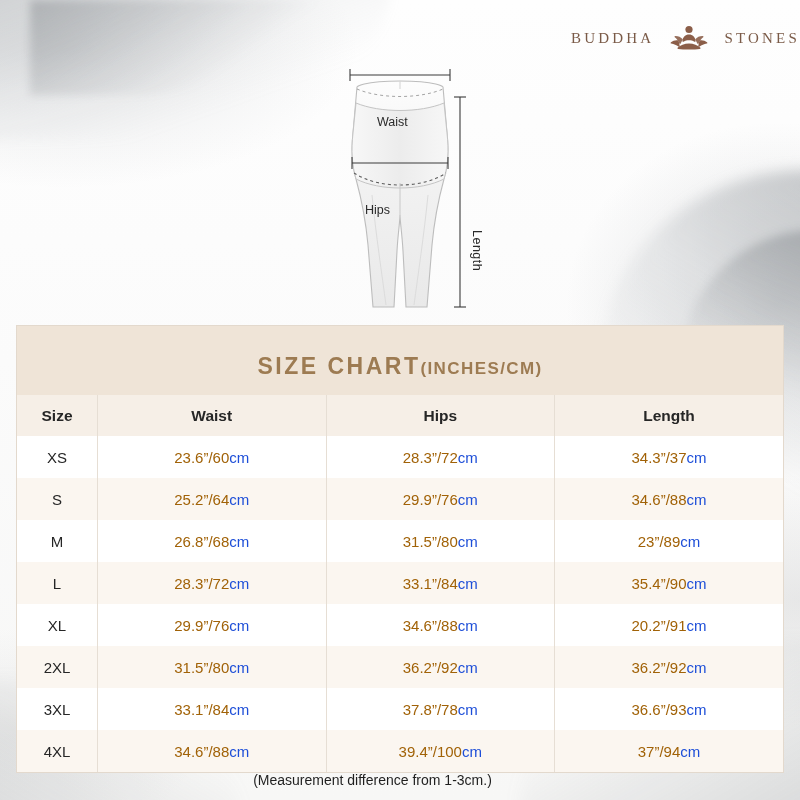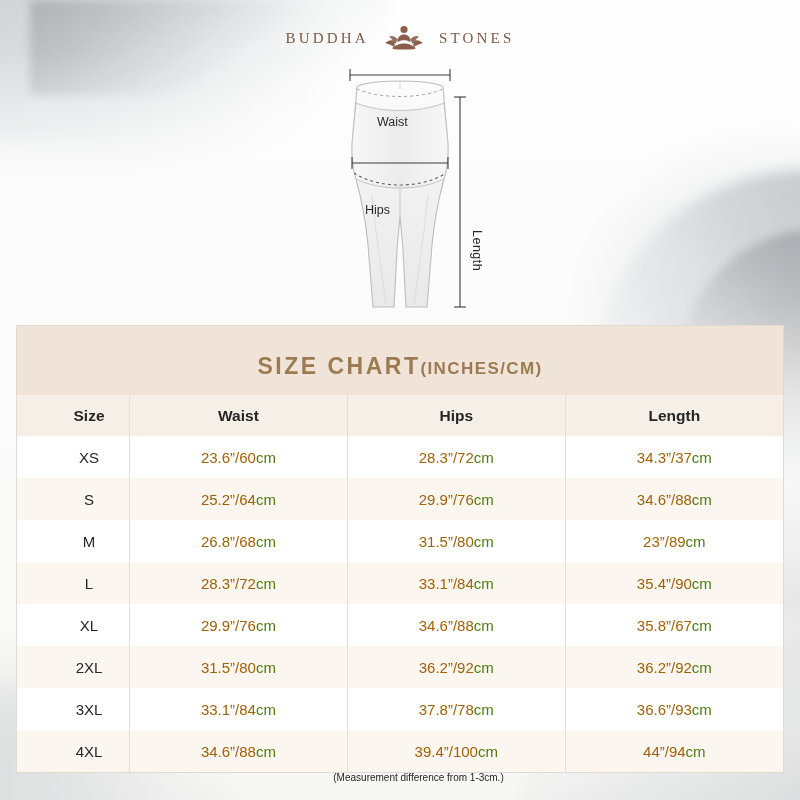--- a/index.html
+++ b/index.html
@@ -66,21 +66,21 @@
   }
 
   
   .brand {
     position: absolute;
     top: 18px;
     left: 0;
     width: 800px;
     display: flex;
     align-items: center;
-    justify-content: center;
+    justify-content: flex-end;
     gap: 12px;
     z-index: 5;
   }
   .brand-text {
     font-family: "Liberation Serif", serif;
     font-size: 15px;
     letter-spacing: 3.2px;
     color: #7a5a47;
     font-weight: 400;
   }
@@ -152,33 +152,32 @@
   }
   th:last-child, td:last-child { border-right: none; }
   thead th {
     background: #f6efe7;
     font-weight: bold;
     font-size: 15.5px;
     height: 41px;
   }
   tbody tr:nth-child(odd) { background: #ffffff; }
   tbody tr:nth-child(even) { background: #fbf6f0; }
-  .col-size { width: 80px; padding-left: 32px; }
-  .cm { color: #4d7c0f; }
+  .col-size { width: 80px; }
+  .cm { color: #1d4ed8; }
   .inch { color: #a16207; }
   .note {
     position: absolute;
     left: 0;
     top: 772px;
     width: 745px;
     text-align: center;
-    font-size: 10px;
+    font-size: 14px;
     color: #1f1f1f;
     z-index: 6;
-    padding-left: 46px;
   }
 </style>
 </head>
 <body>
 
 <div class="page">
 
   <div class="mist mist-tl"></div>
   <div class="mist mist-tl2"></div>
   <div class="mist mist-r"></div>
@@ -301,38 +300,38 @@
         <tr>
           <td class="col-size">L</td>
           <td><span class="inch">28.3”/72</span><span class="cm">cm</span></td>
           <td><span class="inch">33.1”/84</span><span class="cm">cm</span></td>
           <td><span class="inch">35.4”/90</span><span class="cm">cm</span></td>
         </tr>
         <tr>
           <td class="col-size">XL</td>
           <td><span class="inch">29.9”/76</span><span class="cm">cm</span></td>
           <td><span class="inch">34.6”/88</span><span class="cm">cm</span></td>
-          <td><span class="inch">35.8”/67</span><span class="cm">cm</span></td>
+          <td><span class="inch">20.2”/91</span><span class="cm">cm</span></td>
         </tr>
         <tr>
           <td class="col-size">2XL</td>
           <td><span class="inch">31.5”/80</span><span class="cm">cm</span></td>
           <td><span class="inch">36.2”/92</span><span class="cm">cm</span></td>
           <td><span class="inch">36.2”/92</span><span class="cm">cm</span></td>
         </tr>
         <tr>
           <td class="col-size">3XL</td>
           <td><span class="inch">33.1”/84</span><span class="cm">cm</span></td>
           <td><span class="inch">37.8”/78</span><span class="cm">cm</span></td>
           <td><span class="inch">36.6”/93</span><span class="cm">cm</span></td>
         </tr>
         <tr>
           <td class="col-size">4XL</td>
           <td><span class="inch">34.6”/88</span><span class="cm">cm</span></td>
           <td><span class="inch">39.4”/100</span><span class="cm">cm</span></td>
-          <td><span class="inch">44”/94</span><span class="cm">cm</span></td>
+          <td><span class="inch">37”/94</span><span class="cm">cm</span></td>
         </tr>
       </tbody>
     </table>
   </div>
 
   <div class="note">(Measurement difference from 1-3cm.)</div>
 </div>
 
 </body></html>

